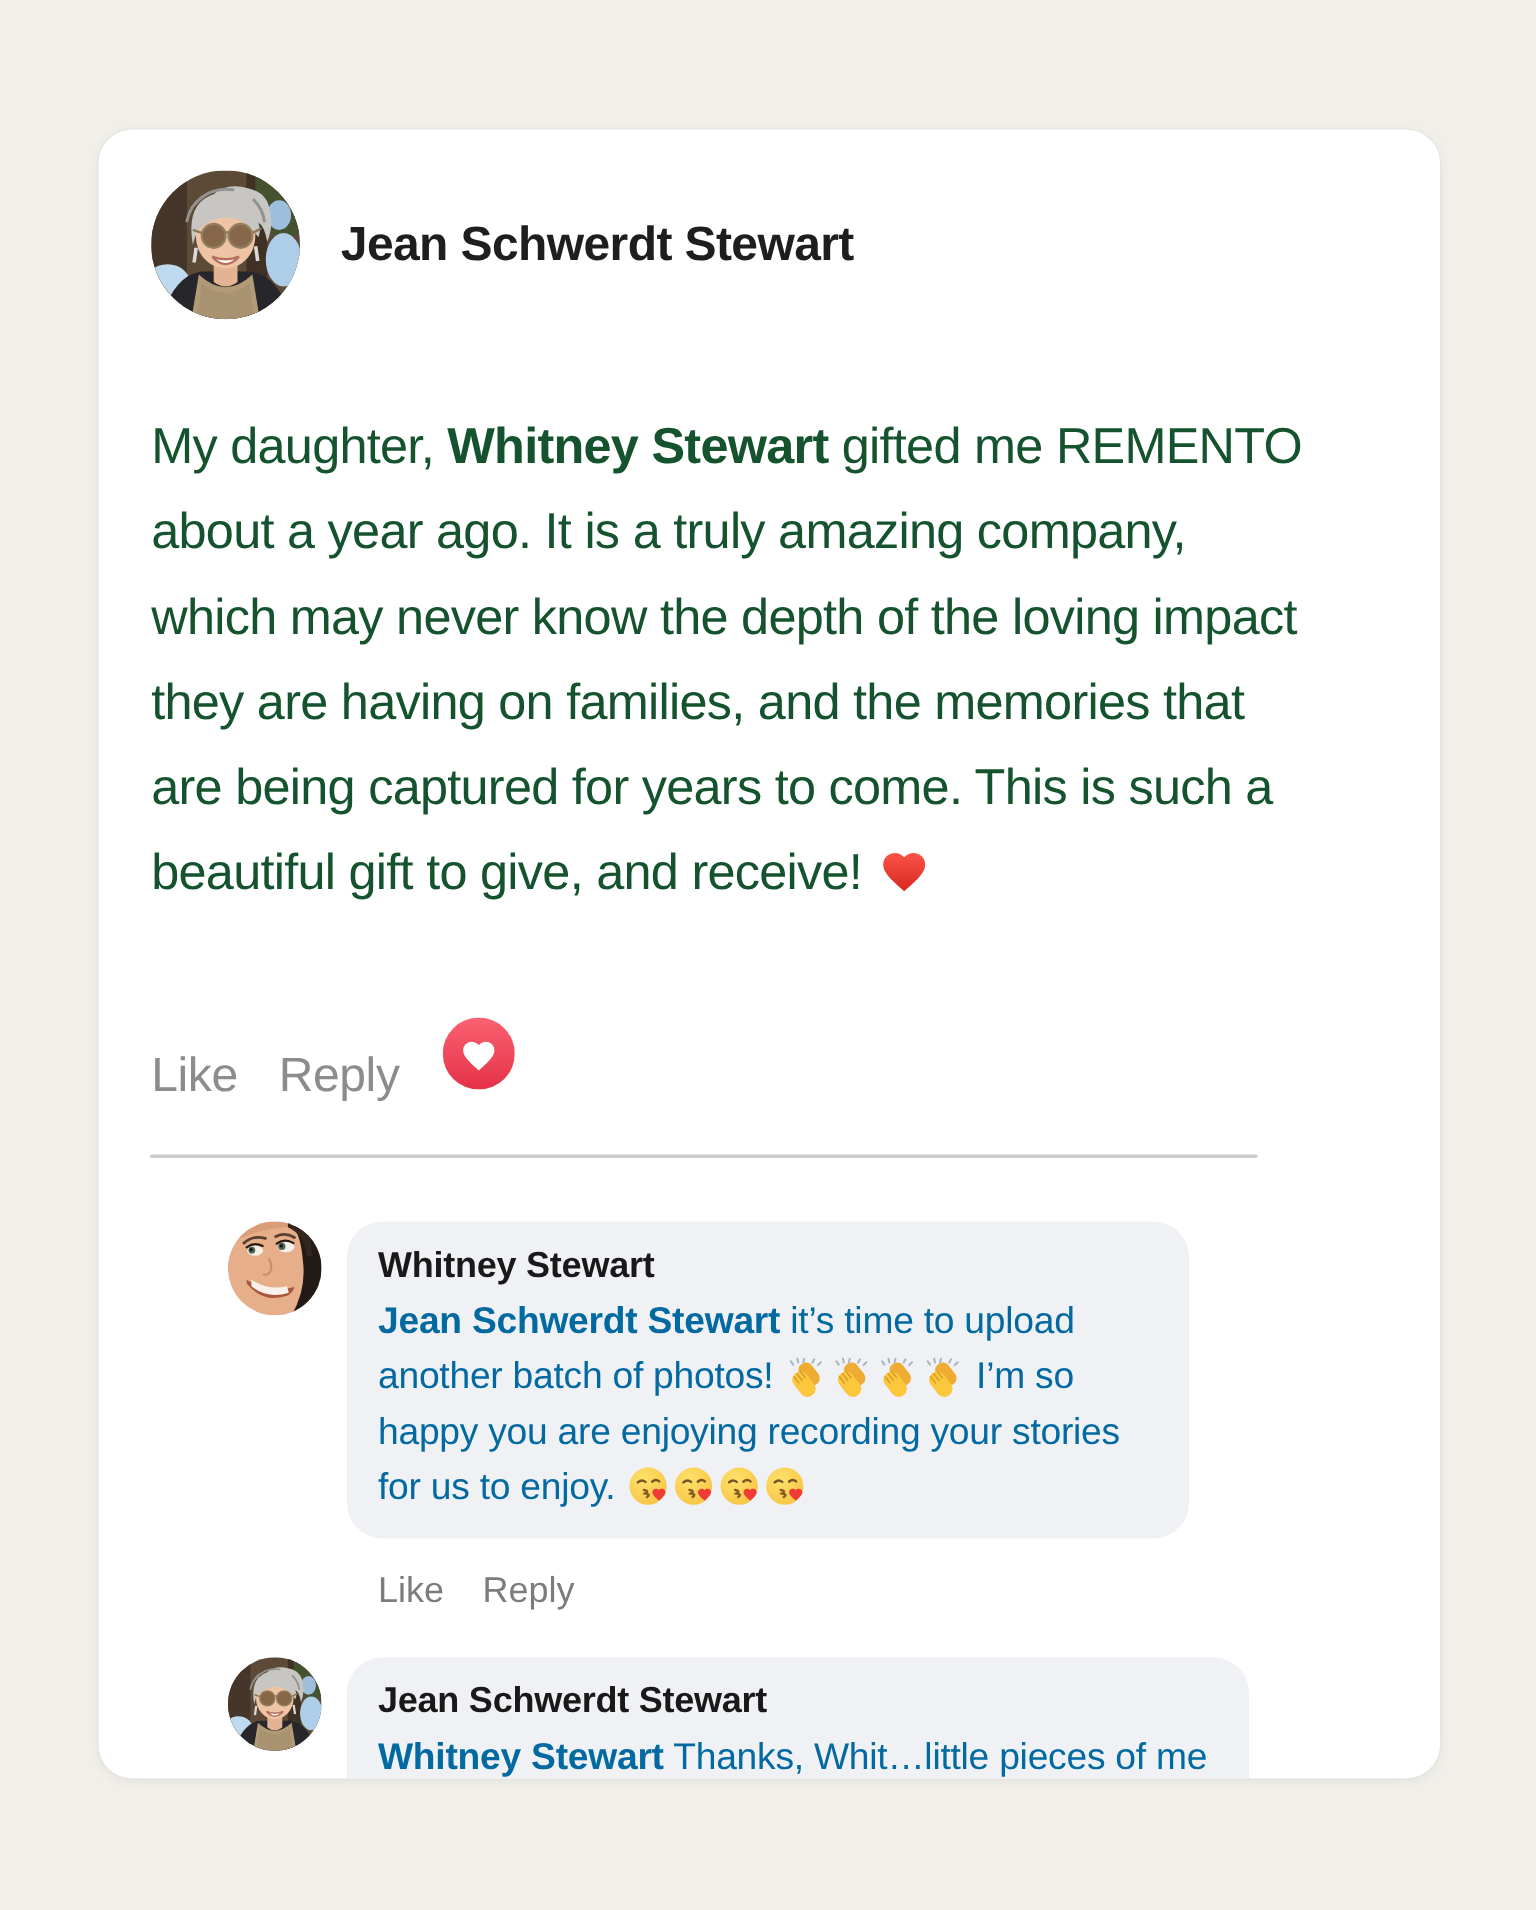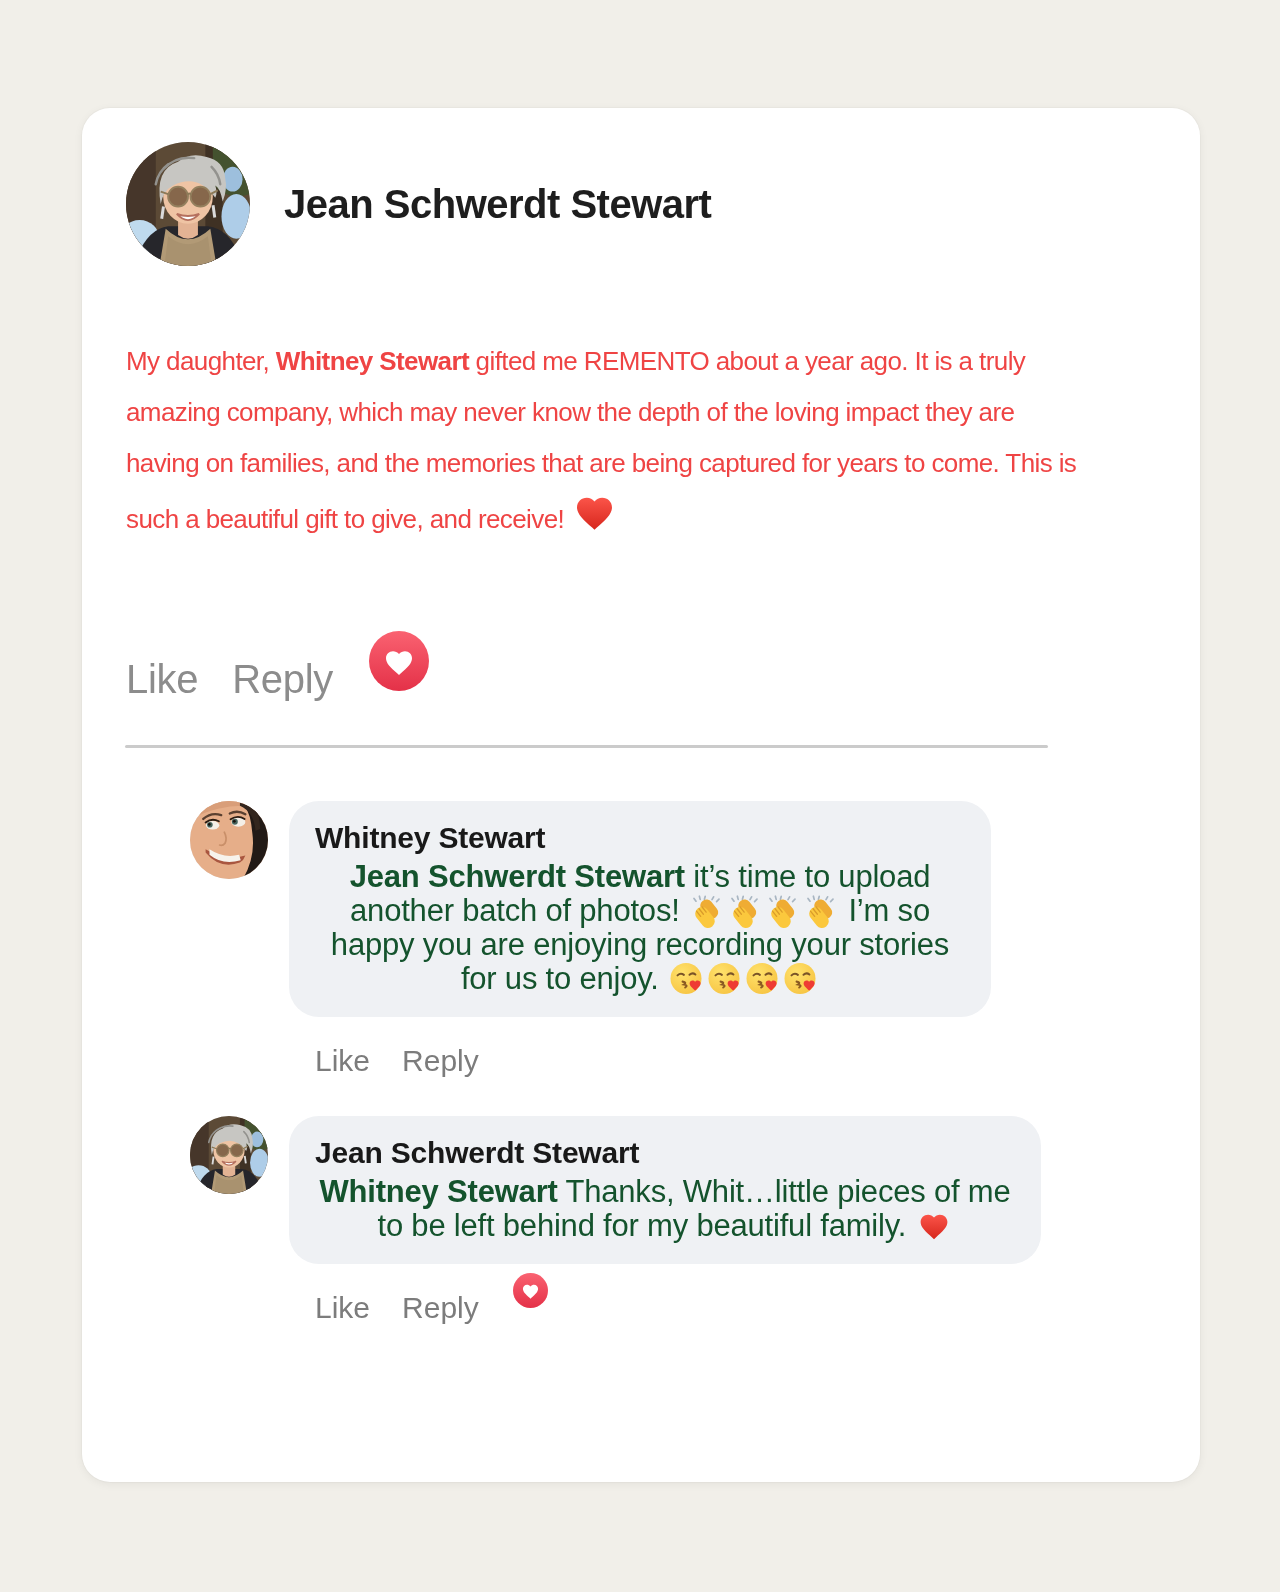--- a/index.html
+++ b/index.html
@@ -18,21 +18,21 @@
   
   .post-header{display:flex;align-items:center;gap:34px;margin:34px 0 0 44px;}
   .avatar{border-radius:50%;overflow:hidden;flex:none;background:#ddd;}
   .avatar svg{display:block;width:100%;height:100%;}
   .avatar-lg{width:124px;height:124px;}
   .avatar-sm{width:78px;height:78px;}
   .post-author{font-size:40px;font-weight:700;color:#1E1E1E;letter-spacing:-0.5px;}
   
   .post-body{
     margin:70px 44px 0;width:960px;
-    font-size:26px;line-height:51px;color:#ef4444;letter-spacing:-0.6px;
+    font-size:42px;line-height:71px;color:#14532d;letter-spacing:-0.6px;
   }
   .mention{font-weight:700;color:inherit;}
   
   .post-actions{display:flex;align-items:center;margin:86px 0 0 44px;height:60px;}
   .action{color:#8C8C8C;cursor:pointer;margin-top:36px;}
   .post-actions .action{font-size:40px;margin-right:34px;letter-spacing:-0.3px;}
   .reaction{display:inline-flex;margin-left:2px;}
   .reaction svg{display:block;}
   .reaction-lg svg{width:60px;height:60px;}
   .reaction-sm svg{width:35px;height:35px;}
@@ -40,21 +40,21 @@
   .divider{margin:54px 0 0 43px;width:923px;height:3px;background:#CBCBCB;border-radius:2px;}
   
   .replies{margin:53px 0 0 108px;}
   .reply{display:flex;align-items:flex-start;gap:21px;}
   .reply-2{margin-top:55px;}
   .reply-col{display:flex;flex-direction:column;align-items:flex-start;}
   .bubble{background:#EFF1F4;border-radius:30px;padding:18px 26px 20px;}
   .bubble-1{max-width:650px;}
   .bubble-2{max-width:700px;}
   .reply-author{font-size:30px;line-height:38px;font-weight:700;color:#191919;letter-spacing:-0.2px;}
-  .reply-text{margin-top:4px;font-size:31px;line-height:32px;color:#14532d;letter-spacing:-0.2px;text-align:center;}
+  .reply-text{margin-top:4px;font-size:31px;line-height:46px;color:#0369a1;letter-spacing:-0.2px;}
   .reply-actions{display:flex;align-items:center;margin:8px 0 0 26px;height:36px;}
   .reply-actions .action{font-size:30px;margin-right:32px;color:#7C7C7C;}
   
   .emoji{display:inline-block;line-height:0;vertical-align:-8px;}
   .post-body .emoji svg{width:47px;height:47px;}
   .reply-text .emoji svg{width:36px;height:36px;}
   .reply-text .emoji{margin:0 1px;}
 </style>
 </head>
 <body>

